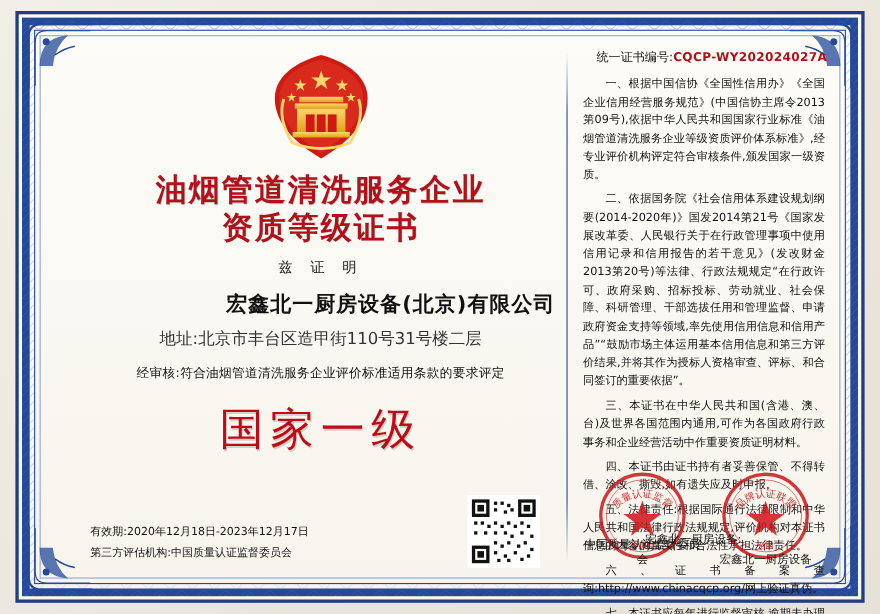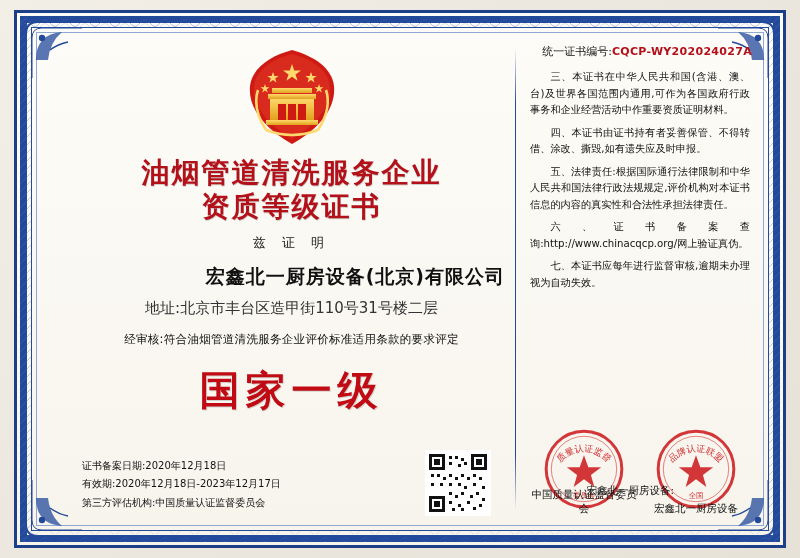--- a/index.html
+++ b/index.html
@@ -138,21 +138,21 @@
   .appraise {
     font-size: 11.5px;
     color: #111;
     margin-top: 14px;
     text-align: center;
     letter-spacing: .3px;
   }
   .grade {
     text-align: center;
     color: #c00a14;
-    font-weight: bold;
+    font-weight: normal;
     font-size: 40px;
     letter-spacing: 6px;
     margin-top: 16px;
     text-shadow: 1px 1px 0 rgba(0,0,0,.15);
   }
   .meta {
     position: absolute;
     left: 14px;
     bottom: 12px;
     width: 300px;
@@ -352,21 +352,20 @@
 
       <div class="company">宏鑫北一厨房设备(北京)有限公司</div>
 
       <div class="addr">地址:北京市丰台区造甲街110号31号楼二层</div>
 
       <div class="appraise">经审核:符合油烟管道清洗服务企业评价标准适用条款的要求评定</div>
 
       <div class="grade">国家一级</div>
 
       <div class="meta">
-        <div>证书备案日期:2020年12月18日</div>
         <div>有效期:2020年12月18日-2023年12月17日</div>
         <div>第三方评估机构:中国质量认证监督委员会</div>
       </div>
 
       <div class="qr">
         <svg width="62" height="62" viewBox="0 0 62 62">
           <rect width="62" height="62" fill="#fff"></rect>
           <g fill="#111">
             <rect x="2" y="2" width="16" height="16"></rect>
               <rect x="5" y="5" width="10" height="10" fill="#fff"></rect>
@@ -420,20 +419,22 @@
     <div class="divider"></div>
 
     <div class="right-col">
 
       <div class="cert-no">
         <span>统一证书编号:</span><span class="no-val">CQCP-WY202024027A</span>
       </div>
 
 
       <div class="notes">
+        <p>一、根据中国信协《全国性信用办》《全国企业信用经营服务规范》(中国信协主席令2013第09号),依据中华人民共和国国家行业标准《油烟管道清洗服务企业等级资质评价体系标准》,经专业评价机构评定符合审核条件,颁发国家一级资质。</p>
+        <p>二、依据国务院《社会信用体系建设规划纲要(2014-2020年)》国发2014第21号《国家发展改革委、人民银行关于在行政管理事项中使用信用记录和信用报告的若干意见》(发改财金2013第20号)等法律、行政法规规定“在行政许可、政府采购、招标投标、劳动就业、社会保障、科研管理、干部选拔任用和管理监督、申请政府资金支持等领域,率先使用信用信息和信用产品”“鼓励市场主体运用基本信用信息和第三方评价结果,并将其作为授标人资格审查、评标、和合同签订的重要依据”。</p>
         <p>三、本证书在中华人民共和国(含港、澳、台)及世界各国范围内通用,可作为各国政府行政事务和企业经营活动中作重要资质证明材料。</p>
         <p>四、本证书由证书持有者妥善保管、不得转借、涂改、撕毁,如有遗失应及时申报。</p>
         <p>五、法律责任:根据国际通行法律限制和中华人民共和国法律行政法规规定,评价机构对本证书信息的内容的真实性和合法性承担法律责任。</p>
         <p>六、证书备案查询:http://www.chinacqcp.org/网上验证真伪。</p>
         <p>七、本证书应每年进行监督审核,逾期未办理视为自动失效。</p>
       </div>
 
       <div class="third-party">宏鑫北一厨房设备:</div>
 
       <div class="sig-row">

